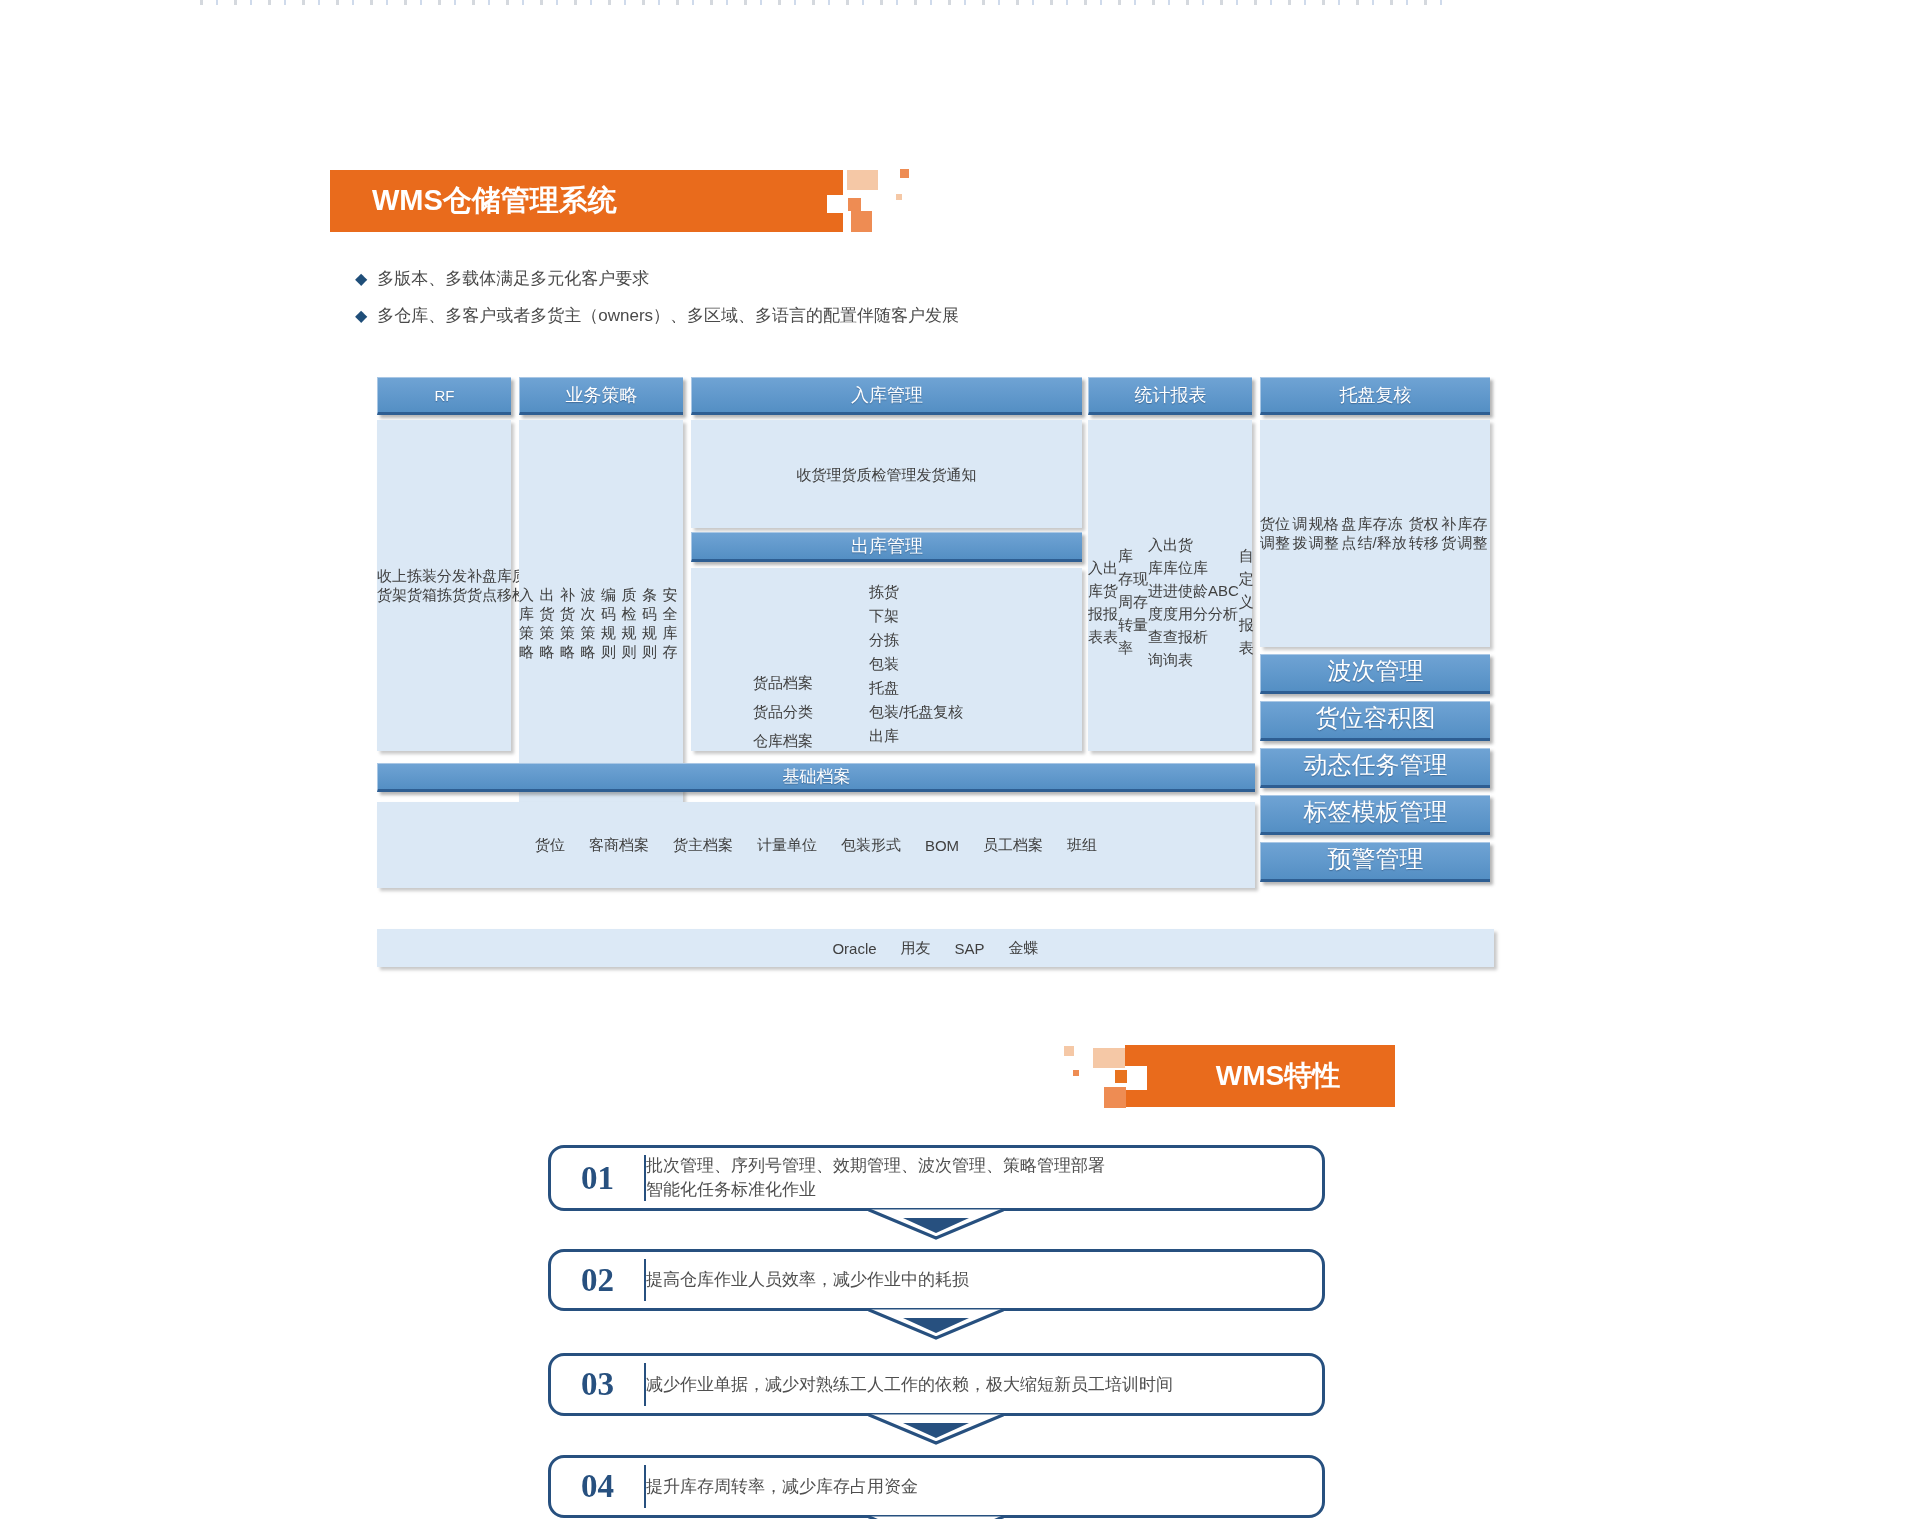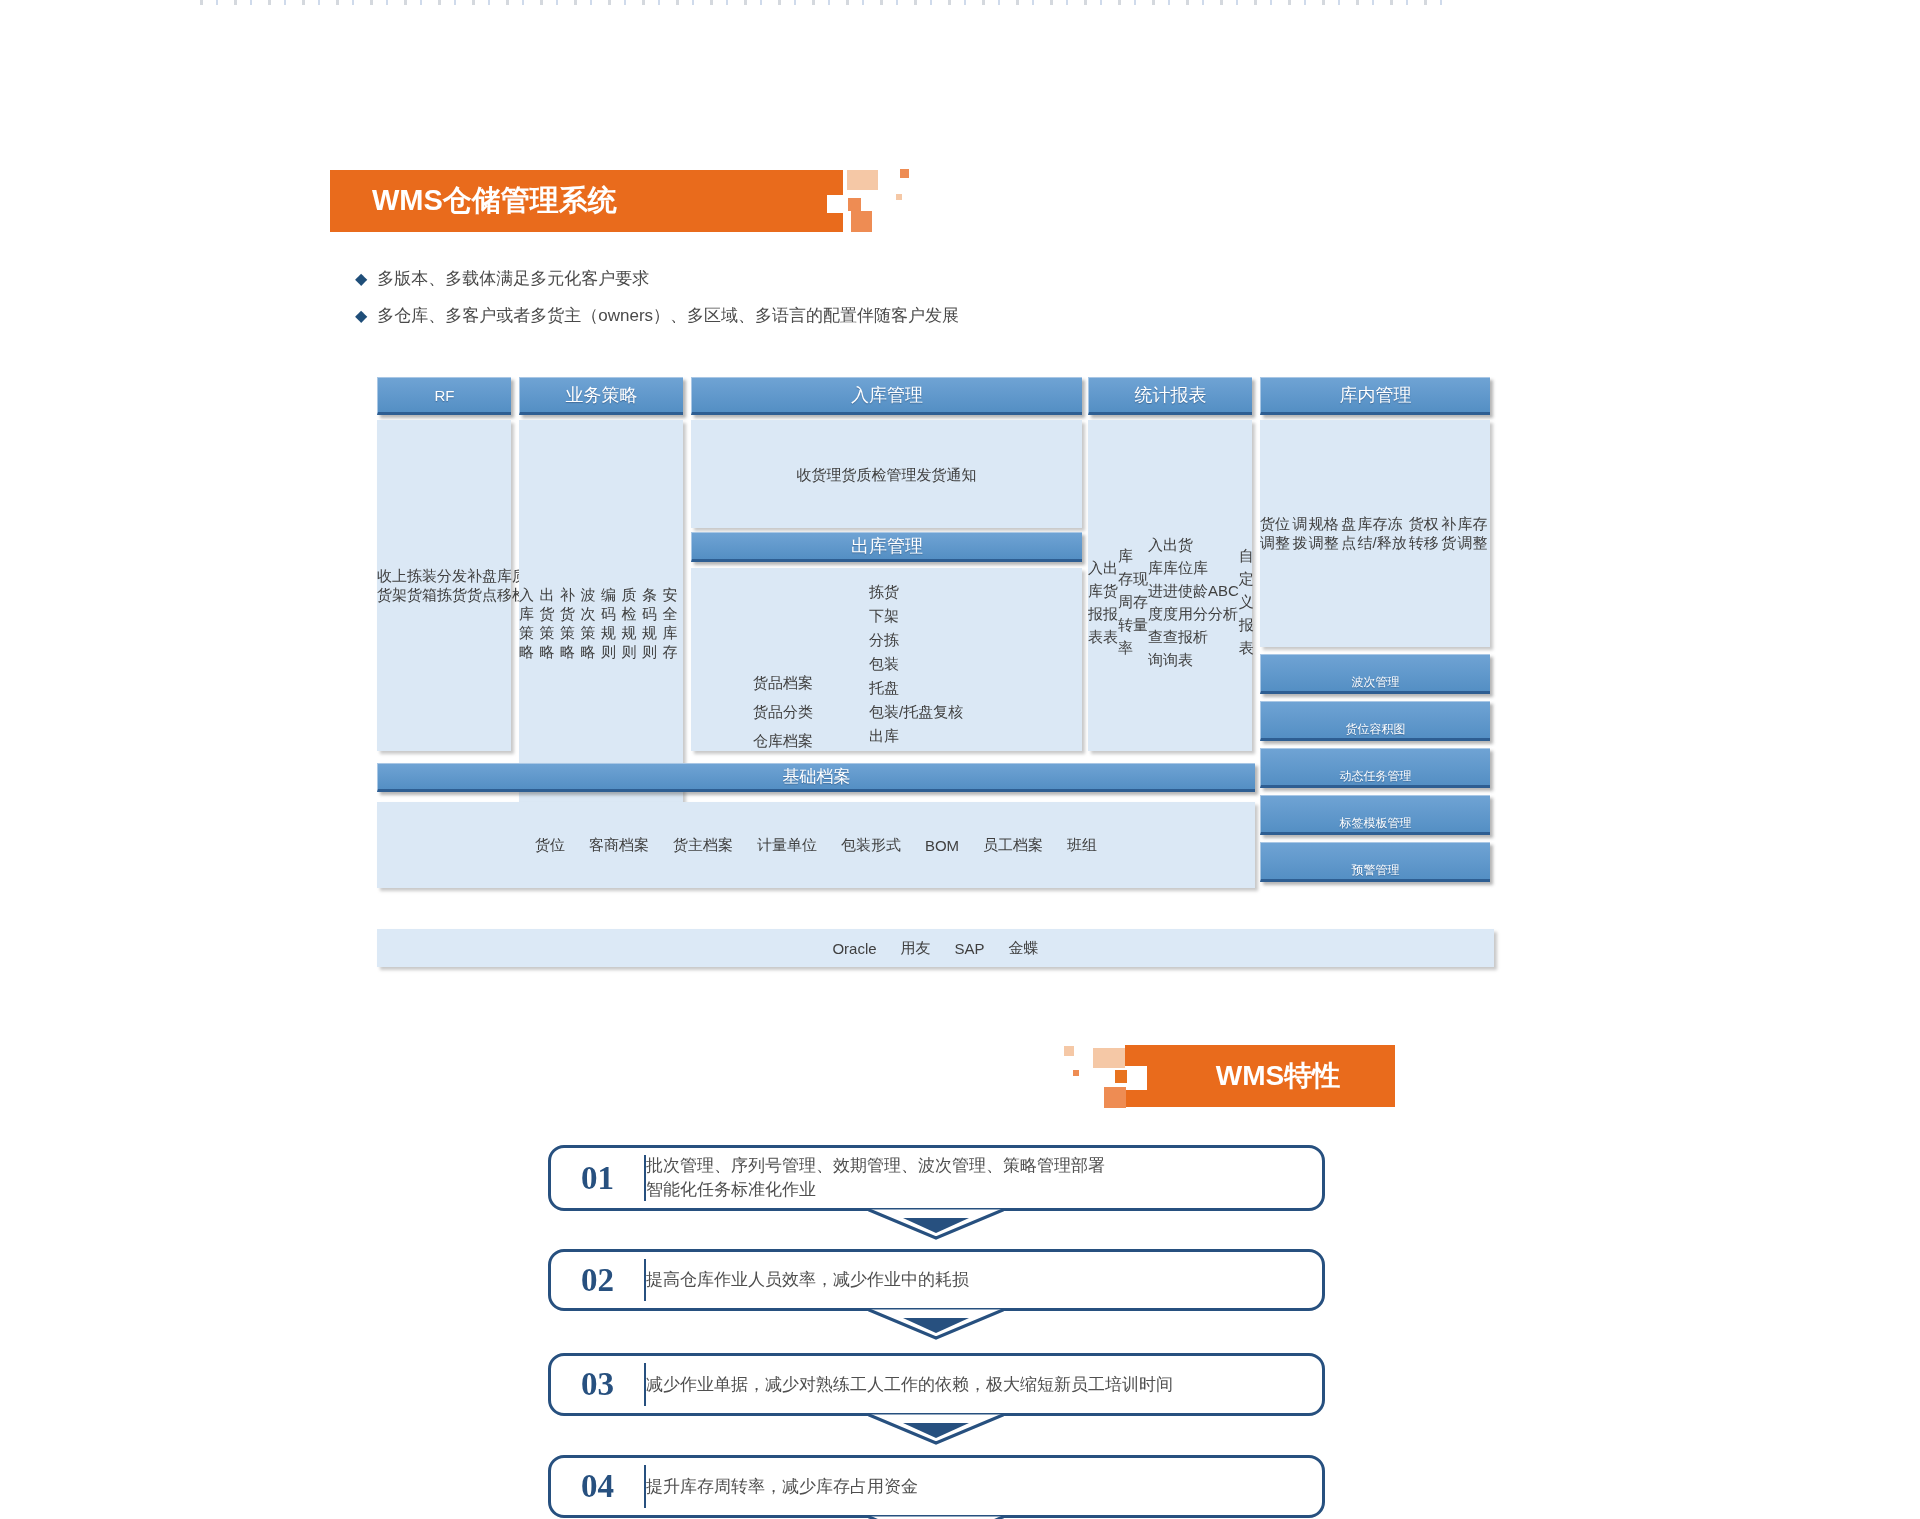--- a/index.html
+++ b/index.html
@@ -21,22 +21,22 @@
   .bullet .dia{color:#1F4E79;font-size:16px;margin-right:10px}
   
   .diagram{left:377px;top:377px;width:1117px;height:591px}
   .hdr{position:absolute;box-sizing:border-box;display:flex;align-items:center;justify-content:center;
     color:#fff;font-size:18px;background:linear-gradient(#6FA3D4,#548FC4);
     border-top:1px solid #A9C7E5;border-left:1px solid #A9C7E5;border-bottom:3px solid #2E5E92;
     box-shadow:3px 3px 3px rgba(90,90,90,.45);text-shadow:0 1px 1px rgba(40,70,110,.5)}
   .panel{position:absolute;box-sizing:border-box;background:#DBE8F5;color:#404040;font-size:15px;
     box-shadow:3px 3px 3px rgba(120,120,120,.4)}
   .vlist{display:flex;flex-direction:row;justify-content:space-evenly;align-items:center;height:100%}
-  .bar{position:absolute;box-sizing:border-box;display:flex;align-items:flex-end;justify-content:center;
-    color:#fff;font-size:12px;background:linear-gradient(#6FA3D4,#548FC4);
+  .bar{position:absolute;box-sizing:border-box;display:flex;align-items:flex-start;justify-content:center;
+    color:#fff;font-size:24px;background:linear-gradient(#6FA3D4,#548FC4);
     border-top:1px solid #A9C7E5;border-left:1px solid #A9C7E5;border-bottom:3px solid #2E5E92;
     box-shadow:3px 3px 3px rgba(90,90,90,.45);text-shadow:0 1px 1px rgba(40,70,110,.5)}
   .hrow{display:flex;align-items:center;justify-content:center;gap:24px;height:100%;font-size:15px;color:#3F3F3F}
   .out-left{position:absolute;left:62px;top:100px;line-height:29px}
   .out-right{position:absolute;left:178px;top:12px;line-height:24px}
   
   .feat{position:absolute;left:548px;width:777px;box-sizing:border-box;border:3px solid #27507F;
     border-radius:16px;background:#fff;display:flex;align-items:center}
   .feat-num{width:93px;text-align:center;font-family:"Liberation Serif","DejaVu Serif",serif;
     font-weight:bold;font-size:33px;color:#27507F}
@@ -151,21 +151,21 @@
       <div class="item">入库进度查询</div>
       <div class="item">出库进度查询</div>
       <div class="item">货位使用报表</div>
       <div class="item">库龄分析</div>
       <div class="item">ABC分析</div>
       <div class="item">自定义报表</div>
     </div>
   </div>
 
   <div class="hdr" style="left:883px;top:0;width:230px;height:38px">
-    <span>库内管理</span>
+    <span>托盘复核</span>
     </div>
   <div class="panel" style="left:883px;top:43px;width:230px;height:227px">
     <div class="vlist" style="padding:4px 0;box-sizing:border-box">
       <div class="item">货位调整</div>
       <div class="item">调拨</div>
       <div class="item">规格调整</div>
       <div class="item">盘点</div>
       <div class="item">库存冻结/释放</div>
       <div class="item">货权转移</div>
       <div class="item">补货</div>

